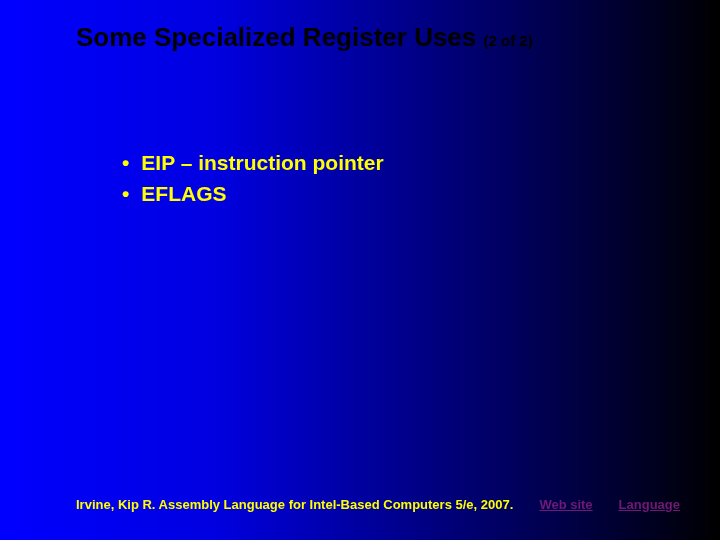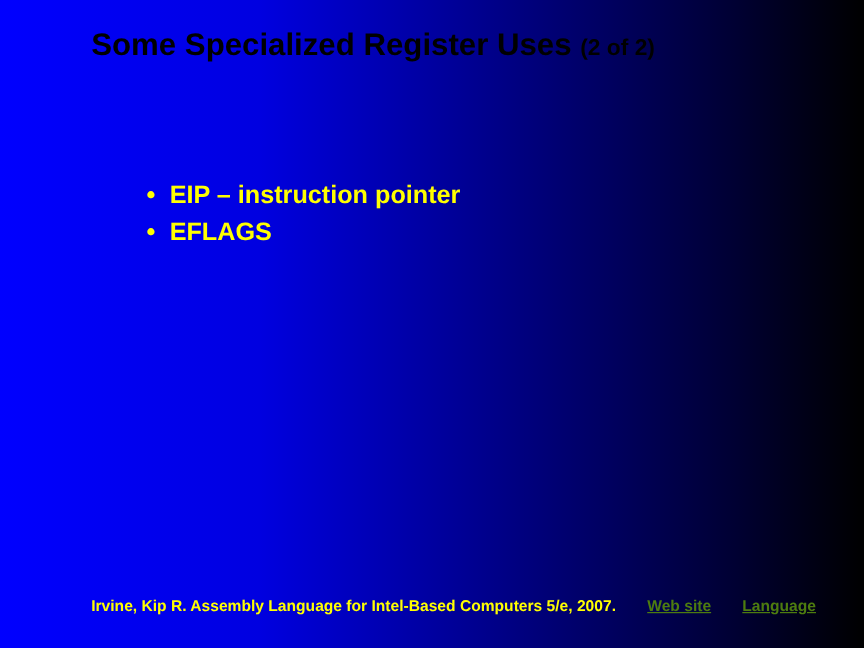--- a/index.html
+++ b/index.html
@@ -11,21 +11,21 @@
   }
   .title {
     position: absolute;
     top: 22px;
     left: 76px;
     color: #000000;
     font-size: 26px;
     font-weight: normal;
   }
   .title .sub {
-    font-size: 19px;
+    font-size: 15px;
   }
   .content {
     position: absolute;
     top: 148px;
     left: 112px;
     color: #ffff00;
     font-size: 21px;
     line-height: 1.4;
   }
   .l1 {
@@ -61,21 +61,21 @@
   .cite {
     color: #ffff00;
     font-size: 13px;
     flex: 1;
   }
   .flinks {
     display: flex;
     gap: 26px;
   }
   .flink {
-    color: #4d7c0f;
+    color: #701a75;
     font-size: 13px;
     text-decoration: underline;
     cursor: pointer;
   }
 </style>
 </head>
 <body>
 
 <div class="title">
   <span>Some Specialized Register Uses </span><span class="sub">(2 of 2)</span>

